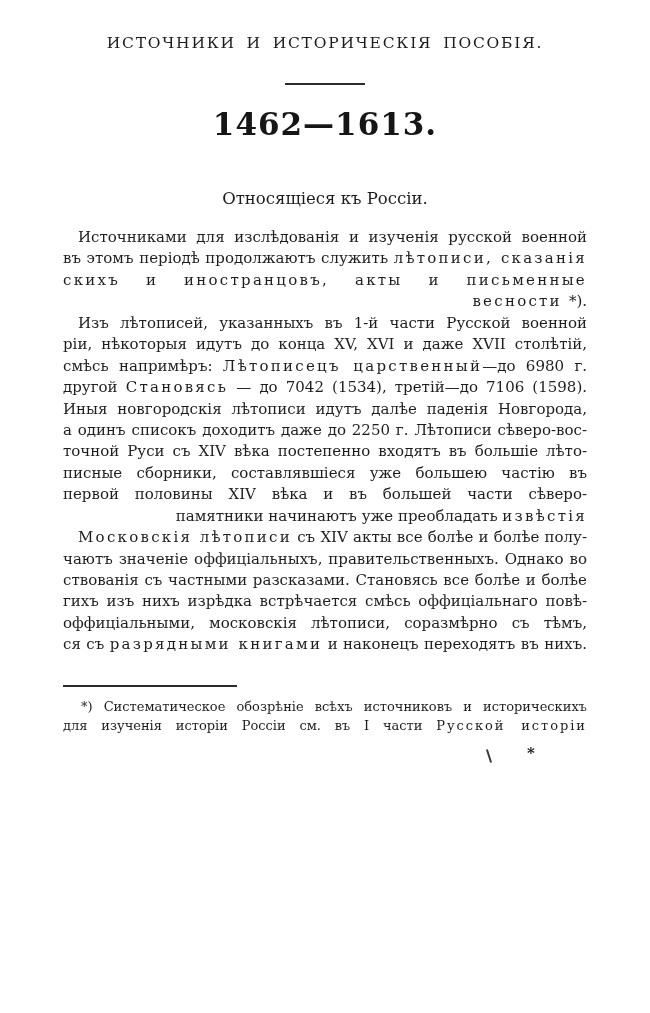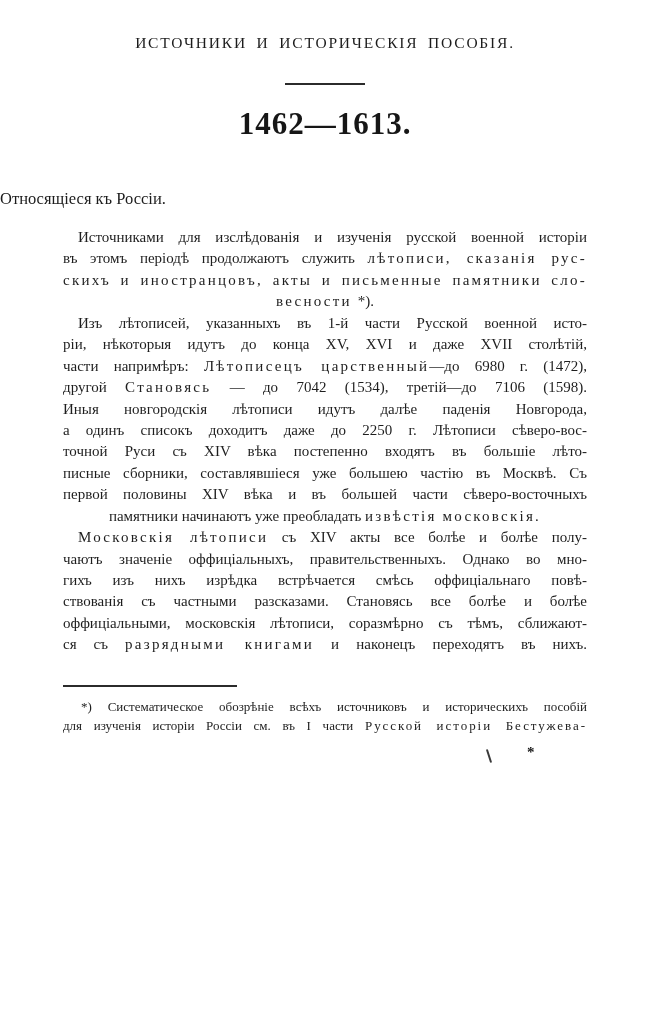--- a/index.html
+++ b/index.html
@@ -3,52 +3,52 @@
 <meta charset="utf-8">
 <style>
   html, body { margin: 0; padding: 0; }
   body {
     width: 650px; height: 1013px;
     background: #ffffff;
     font-family: "DejaVu Serif", serif;
     color: #1e1e1e;
     -webkit-font-smoothing: antialiased;
   }
-  .page { position: relative; width: 650px; height: 1013px; overflow: hidden; background: #ffffff; font-family: Liberation Serif, serif; }
+  .page { position: relative; width: 650px; height: 1013px; overflow: hidden; background: #ffffff; }
 
   .running-head {
     position: absolute; top: 34px; left: 0; width: 650px;
     text-align: center; font-size: 15.5px; letter-spacing: 1.8px;
     color: #1c1c1c; word-spacing: 4px;
   }
   .head-rule {
     position: absolute; top: 83px; left: 285px; width: 80px; height: 2px;
     background: #2b2b2b;
   }
   .main-title {
     position: absolute; top: 106px; left: 0; width: 650px;
     text-align: center; font-size: 31px; font-weight: bold; letter-spacing: 1px;
     color: #161616;
   }
   .subtitle {
     position: absolute; top: 189px; left: 0; width: 650px;
-    text-align: left; font-size: 16.5px; color: #1c1c1c;
+    text-align: center; font-size: 16.5px; color: #1c1c1c;
   }
 
   .body-text {
     position: absolute; top: 227px; left: 63px; width: 524px;
     font-size: 15px;
   }
   .line {
     height: 21.45px; line-height: 21.45px;
     text-align: justify; overflow: hidden;
     white-space: normal;
   }
   .line::after { content: ""; display: inline-block; width: 100%; height: 0; }
-  .line.last { text-align: center; }
+  .line.last { text-align: right; }
   .line.last::after { content: none; }
   .line.indent { text-indent: 15px; }
   .em { letter-spacing: 0.15em; }
 
   .footnote-rule {
     position: absolute; top: 685px; left: 63px; width: 174px; height: 2px;
     background: #2b2b2b;
   }
   .footnote-text {
     position: absolute; top: 697px; left: 63px; width: 524px;
@@ -82,34 +82,34 @@
   <div class="body-text">
       <div>
         <div class="line indent"><span>Источниками для изслѣдованія и изученія русской военной исторіи</span></div>
         <div class="line"><span>въ этомъ періодѣ продолжаютъ служить </span><span class="em">лѣтописи, сказанія рус-</span></div>
         <div class="line"><span class="em">скихъ и иностранцовъ, акты и письменные памятники сло-</span></div>
         <div class="line last"><span class="em">весности </span><span>*).</span></div>
       </div>
       <div>
         <div class="line indent"><span>Изъ лѣтописей, указанныхъ въ 1-й части Русской военной исто-</span></div>
         <div class="line"><span>ріи, нѣкоторыя идутъ до конца XV, XVI и даже XVII столѣтій,</span></div>
-        <div class="line"><span>части напримѣръ: </span><span class="em">Лѣтописецъ царственный</span><span>—до 6980 г. (1472),</span></div>
+        <div class="line"><span>смѣсь напримѣръ: </span><span class="em">Лѣтописецъ царственный</span><span>—до 6980 г. (1472),</span></div>
         <div class="line"><span>другой </span><span class="em">Становясь</span><span> — до 7042 (1534), третій—до 7106 (1598).</span></div>
         <div class="line"><span>Иныя новгородскія лѣтописи идутъ далѣе паденія Новгорода,</span></div>
         <div class="line"><span>а одинъ списокъ доходитъ даже до 2250 г. Лѣтописи сѣверо-вос-</span></div>
         <div class="line"><span>точной Руси съ XIV вѣка постепенно входятъ въ большіе лѣто-</span></div>
         <div class="line"><span>писные сборники, составлявшіеся уже большею частію въ Москвѣ. Съ</span></div>
         <div class="line"><span>первой половины XIV вѣка и въ большей части сѣверо-восточныхъ</span></div>
         <div class="line last"><span>памятники начинаютъ уже преобладать </span><span class="em">извѣстія московскія.</span></div>
       </div>
       <div>
         <div class="line indent"><span class="em">Московскія лѣтописи</span><span> съ XIV акты все болѣе и болѣе полу-</span></div>
         <div class="line"><span>чаютъ значеніе оффиціальныхъ, правительственныхъ. Однако во мно-</span></div>
+        <div class="line"><span>ствованія съ частными разсказами. Становясь все болѣе и болѣе</span></div>
         <div class="line"><span>гихъ изъ нихъ изрѣдка встрѣчается смѣсь оффиціальнаго повѣ-</span></div>
-        <div class="line"><span>ствованія съ частными разсказами. Становясь все болѣе и болѣе</span></div>
         <div class="line"><span>оффиціальными, московскія лѣтописи, соразмѣрно съ тѣмъ, сближают-</span></div>
         <div class="line"><span>ся съ </span><span class="em">разрядными книгами</span><span> и наконецъ переходятъ въ нихъ.</span></div>
       </div>
     </div>
 
   <div class="footnote-rule"></div>
 
   <div class="footnote-text">
       <div class="line indent"><span>*) Систематическое обозрѣніе всѣхъ источниковъ и историческихъ пособій</span></div>
       <div class="line"><span>для изученія исторіи Россіи см. въ I части </span><span class="em">Русской исторіи Бестужева-</span></div>

